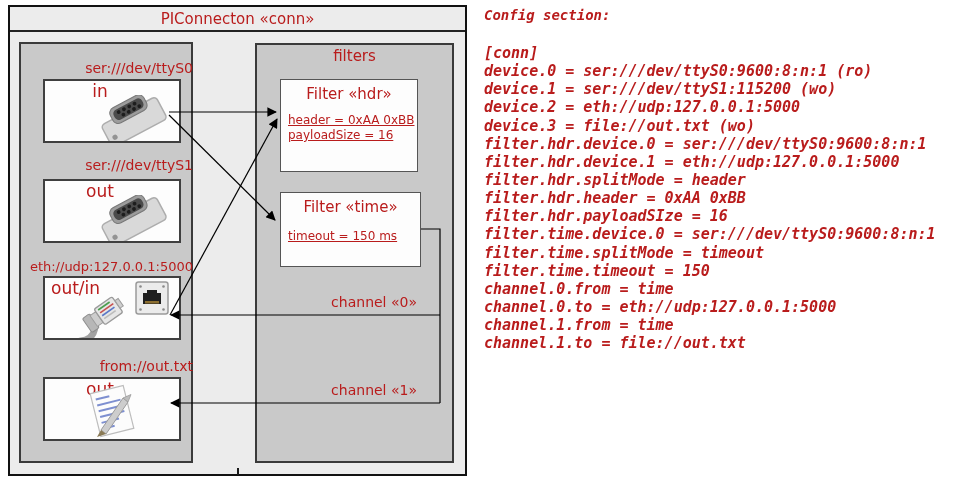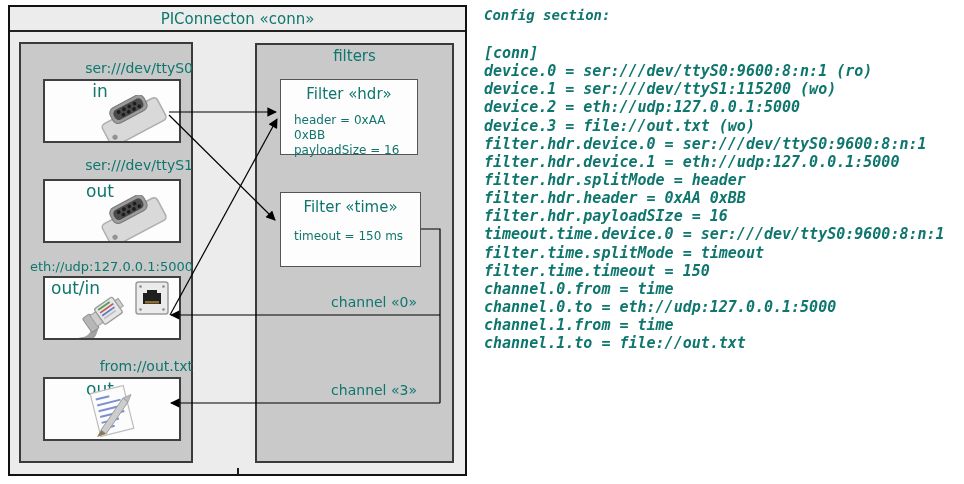--- a/index.html
+++ b/index.html
@@ -1,17 +1,17 @@
 <!DOCTYPE html>
 <html><head>
 <meta charset="utf-8">
 <style>
   html,body{margin:0;padding:0;background:#fff;}
   .stage{position:relative;width:964px;height:484px;background:#ffffff;overflow:hidden;
-         font-family:"DejaVu Sans","Liberation Sans",sans-serif;color:#0f766e;}
+         font-family:"DejaVu Sans","Liberation Sans",sans-serif;color:#b91c1c;}
 
   
   .diagram{position:absolute;left:8px;top:5px;width:459px;height:471px;
            border:2px solid #111;background:#ececec;box-sizing:border-box;}
   .dtitle{position:absolute;left:0;top:0;width:100%;height:25px;line-height:25px;
           text-align:center;font-size:15px;border-bottom:2px solid #222;box-sizing:border-box;}
 
   
   .container{position:absolute;background:#c9c9c9;border:2px solid #3a3a3a;box-sizing:border-box;}
   .devices-container{left:9px;top:35px;width:174px;height:421px;}
@@ -27,24 +27,24 @@
        padding-right:24px;box-sizing:border-box;}
   .dir.left{width:auto;left:6px;padding:0;text-align:left;}
 
   .ic-serial{position:absolute;right:10px;bottom:0;}
   .ic-jack{position:absolute;right:10px;top:3px;}
   .ic-plug{position:absolute;left:20px;bottom:0;}
   .ic-note{position:absolute;left:38px;bottom:1px;}
 
   
   .filter-box{position:absolute;background:#fdfdfd;border:1.5px solid #555;box-sizing:border-box;}
-  .fb-hdr{left:270px;top:72px;width:138px;height:76px;}
+  .fb-hdr{left:270px;top:72px;width:138px;height:93px;}
   .fb-time{left:270px;top:185px;width:141px;height:75px;}
   .ftitle{margin-top:5px;text-align:center;font-size:15px;}
-  .fparams{margin-top:10px;margin-left:13px;}
+  .fparams{margin-top:10px;margin-left:7px;text-decoration:underline;}
   .fparam{font-size:12px;line-height:15px;}
   .fb-time .fparams{margin-top:13px;}
 
   
   .chan-label{position:absolute;right:48px;font-size:14px;}
   .chan-0{top:287px;}
   .chan-1{top:375px;}
 
   
   .wires{position:absolute;left:0;top:0;width:455px;height:467px;pointer-events:none;}
@@ -176,21 +176,21 @@
       </div>
     </div>
     <div class="filter-box fb-time">
       <div class="ftitle">Filter «time»</div>
       <div class="fparams">
         <div class="fparam">timeout = 150 ms</div>
       </div>
     </div>
 
     <div class="chan-label chan-0">channel «0»</div>
-    <div class="chan-label chan-1">channel «3»</div>
+    <div class="chan-label chan-1">channel «1»</div>
 
     <svg class="wires" viewBox="0 0 455 467">
       <defs>
         <marker id="arr" viewBox="0 0 10 10" refX="9" refY="5" markerWidth="9" markerHeight="8" orient="auto-start-reverse">
           <path d="M0,0 L10,5 L0,10 z" fill="#000"></path>
         </marker>
       </defs>
       <g stroke="#000" stroke-width="1.2" fill="none">
         <line x1="159" y1="105" x2="266" y2="105" marker-end="url(#arr)"></line>
         <line x1="159" y1="108" x2="265" y2="213" marker-end="url(#arr)"></line>
@@ -210,21 +210,21 @@
       <div class="cfg-line">[conn]</div>
       <div class="cfg-line">device.0 = ser:///dev/ttyS0:9600:8:n:1 (ro)</div>
       <div class="cfg-line">device.1 = ser:///dev/ttyS1:115200 (wo)</div>
       <div class="cfg-line">device.2 = eth://udp:127.0.0.1:5000</div>
       <div class="cfg-line">device.3 = file://out.txt (wo)</div>
       <div class="cfg-line">filter.hdr.device.0 = ser:///dev/ttyS0:9600:8:n:1</div>
       <div class="cfg-line">filter.hdr.device.1 = eth://udp:127.0.0.1:5000</div>
       <div class="cfg-line">filter.hdr.splitMode = header</div>
       <div class="cfg-line">filter.hdr.header = 0xAA 0xBB</div>
       <div class="cfg-line">filter.hdr.payloadSIze = 16</div>
-      <div class="cfg-line">timeout.time.device.0 = ser:///dev/ttyS0:9600:8:n:1</div>
+      <div class="cfg-line">filter.time.device.0 = ser:///dev/ttyS0:9600:8:n:1</div>
       <div class="cfg-line">filter.time.splitMode = timeout</div>
       <div class="cfg-line">filter.time.timeout = 150</div>
       <div class="cfg-line">channel.0.from = time</div>
       <div class="cfg-line">channel.0.to = eth://udp:127.0.0.1:5000</div>
       <div class="cfg-line">channel.1.from = time</div>
       <div class="cfg-line">channel.1.to = file://out.txt</div>
     </div>
   </div>
 
 </div>

